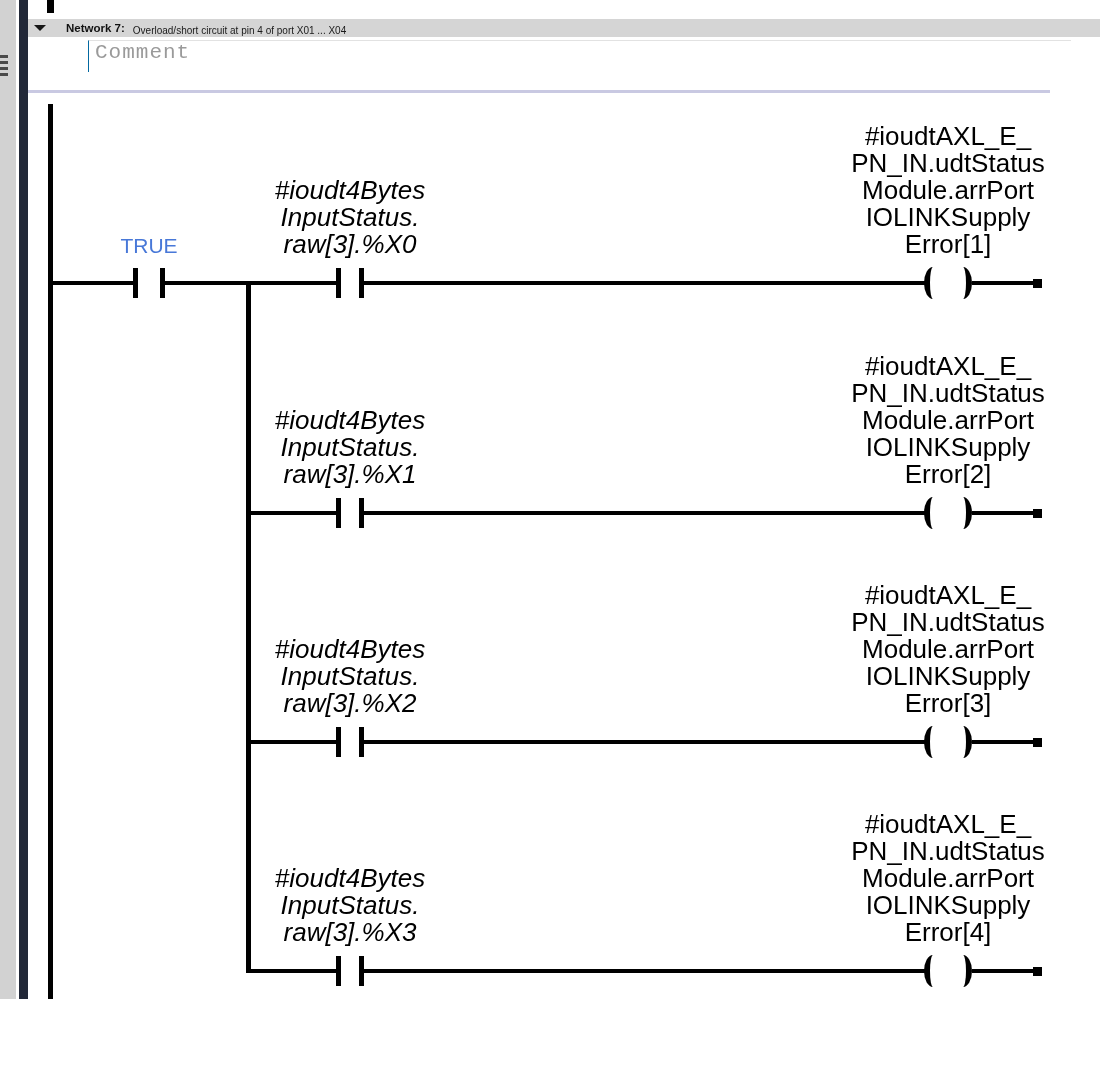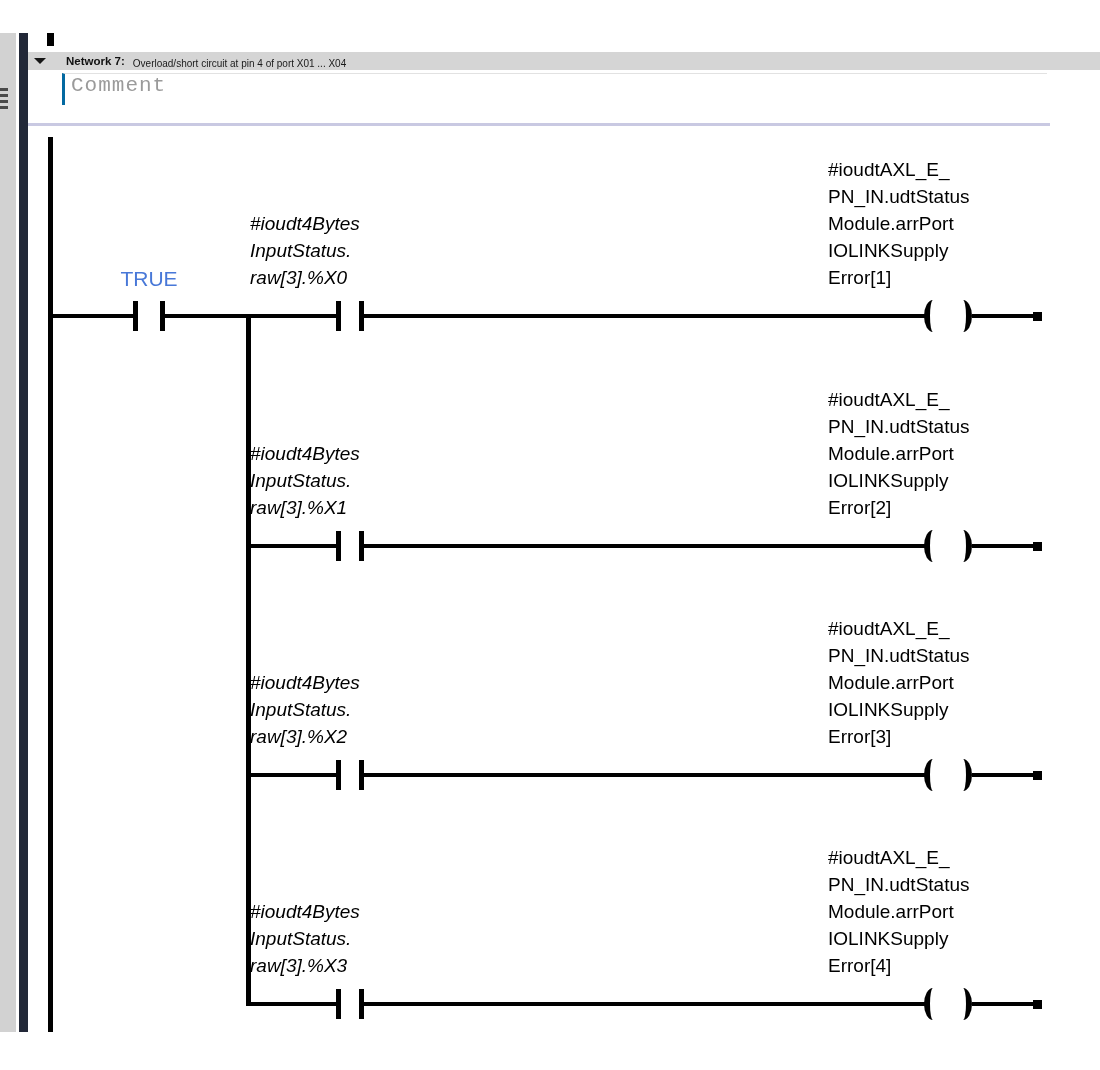--- a/index.html
+++ b/index.html
@@ -1,54 +1,54 @@
 <!DOCTYPE html>
 <html style="--true-blue: #4878d8; --header-bg: #d5d5d5; --dark-bar: #222838; --separator: #c9c9e2;"><head>
 <meta charset="utf-8">
 <style>
   html,body{margin:0;padding:0;background:#fff;}
   .screen{position:relative;width:1100px;height:999px;overflow:hidden;
-          font-family:"Liberation Sans",sans-serif;background:#fff;margin-top:33px;}
+          font-family:"Liberation Sans",sans-serif;background:#fff;}
 
   
   .splitter{position:absolute;left:0;top:0;width:16px;height:1070px;background:#d2d2d2;border-right:2px solid #fff;}
   .grip{position:absolute;left:0;top:55px;width:9px;}
   .grip i{display:block;width:8px;height:3px;background:#4a4a4a;margin-bottom:3px;}
   .darkbar{position:absolute;left:19px;top:0;width:9px;height:1070px;background:var(--dark-bar,#222838);}
 
   
   .net-header{position:absolute;left:28px;top:19px;width:1072px;height:18px;
               background:var(--header-bg,#d5d5d5);display:flex;align-items:center;}
   .tri{width:0;height:0;border-left:6px solid transparent;border-right:6px solid transparent;
        border-top:6px solid #161616;margin-left:6px;}
   .net-title{font-size:11.5px;font-weight:bold;color:#111;margin-left:20px;white-space:nowrap;}
   .net-sub{font-size:10px;color:#1a1a1a;margin-left:8px;padding-top:4px;white-space:nowrap;}
 
   .rail-remnant{position:absolute;left:47px;top:0;width:7px;height:13px;background:#000;}
 
   
-  .comment-box{position:absolute;left:62px;top:40px;width:982px;height:31px;
-               border-left:3px solid #0369a1;border-top:1px solid #e2e2e2;}
+  .comment-box{position:absolute;left:88px;top:40px;width:982px;height:31px;
+               border-left:1px solid #0369a1;border-top:1px solid #e2e2e2;}
   .comment-text{font-family:"Liberation Mono",monospace;font-size:21px;color:#9a9a9a;
                 padding-left:6px;letter-spacing:1px;}
   .lavender{position:absolute;left:28px;top:90px;width:1022px;height:3px;background:var(--separator,#c9c9e2);}
 
   
   .hseg{position:absolute;height:4px;background:#000;}
   .vseg{position:absolute;width:5px;background:#000;}
   .contact{position:absolute;width:32px;height:30px;}
   .contact.small{width:28px;}
   .cbar{position:absolute;top:0;width:5px;height:30px;background:#000;}
   .coil{position:absolute;width:56px;height:36px;}
   .paren{position:absolute;top:2px;width:12px;height:32px;}
   .paren.open{border-left:6px solid #000;border-radius:50%;}
   .paren.close{border-right:6px solid #000;border-radius:50%;}
   .term{position:absolute;width:9px;height:9px;background:#000;}
 
-  .op-label{position:absolute;font-size:19px;line-height:27px;
+  .op-label{position:absolute;text-align:center;font-size:26px;line-height:27px;
             color:#000;white-space:pre-line;}
   .clabel{width:200px;font-style:italic;}
   .klabel{width:240px;}
   .true-label{position:absolute;left:99px;top:234px;width:100px;text-align:center;
               font-size:21px;color:var(--true-blue,#4878d8);}
 
   
   .bottom-bar{position:absolute;left:28px;top:1061px;width:1072px;height:9px;
               background:var(--header-bg,#d5d5d5);overflow:hidden;}
   .bottom-bar span{position:absolute;left:50px;top:3px;font-size:11.5px;font-weight:bold;color:#555;}

